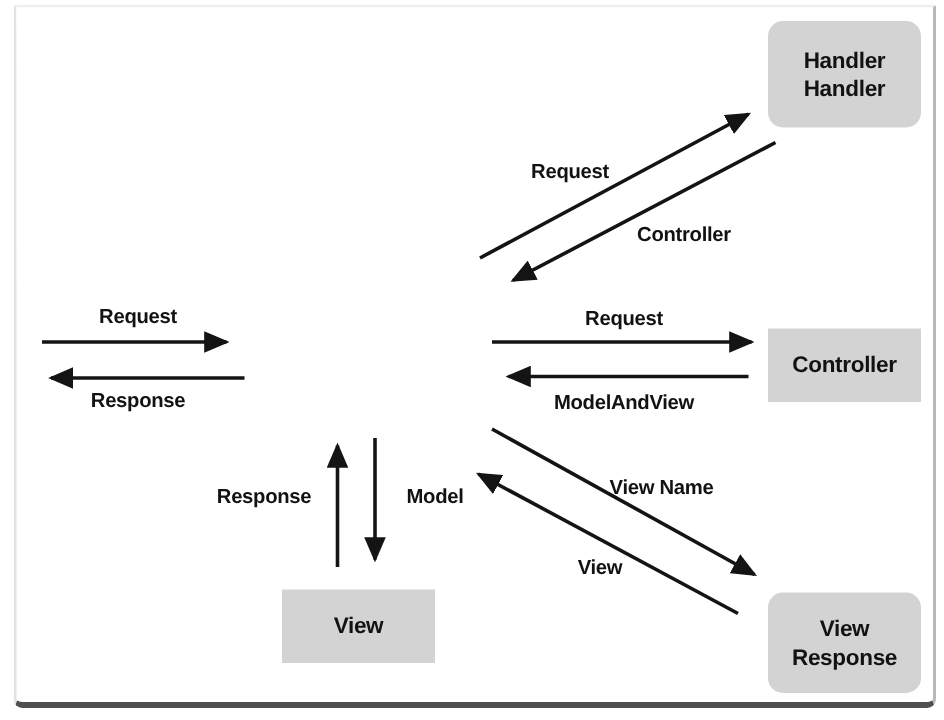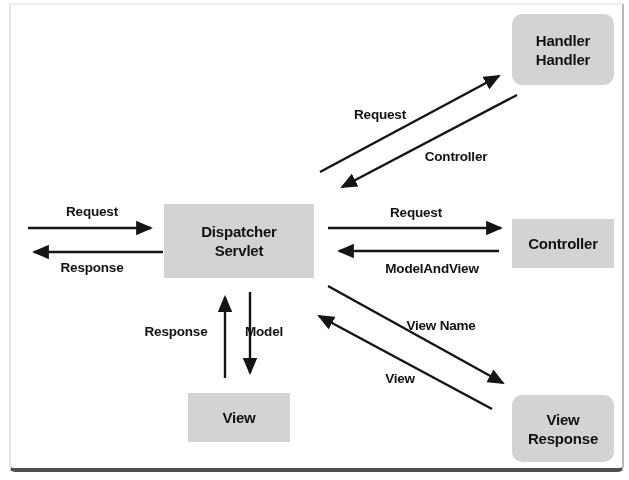--- a/index.html
+++ b/index.html
@@ -74,24 +74,20 @@
     <line x1="328" y1="228" x2="501" y2="228" stroke="#141414" stroke-width="2.4" marker-end="url(#ah)"></line>
     <line x1="499" y1="251" x2="339" y2="251" stroke="#141414" stroke-width="2.4" marker-end="url(#ah)"></line>
 
     <line x1="328" y1="286" x2="503" y2="383" stroke="#141414" stroke-width="2.4" marker-end="url(#ah)"></line>
     <line x1="492" y1="409" x2="319" y2="316" stroke="#141414" stroke-width="2.4" marker-end="url(#ah)"></line>
 
     <line x1="225" y1="378" x2="225" y2="297" stroke="#141414" stroke-width="2.4" marker-end="url(#ah)"></line>
     <line x1="250" y1="292" x2="250" y2="373" stroke="#141414" stroke-width="2.4" marker-end="url(#ah)"></line>
   </svg>
 
-  <div class="node" style="left:164px; top:204px; width:150px; height:74px;">
-    <span>Dispatcher</span>
-    <span>Servlet</span>
-  </div>
 
   <div class="node rounded" style="left:512px; top:14px; width:102px; height:71px;">
     <span>Handler</span>
     <span>Handler</span>
   </div>
 
   <div class="node" style="left:512px; top:219px; width:102px; height:49px;">
     <span>Controller</span>
   </div>
 
@@ -102,19 +98,19 @@
   <div class="node rounded" style="left:512px; top:395px; width:102px; height:67px;">
     <span>View</span>
     <span>Response</span>
   </div>
 
   <div class="elabel" style="left:92px;  top:211px;">Request</div>
   <div class="elabel" style="left:92px;  top:267px;">Response</div>
   <div class="elabel" style="left:380px; top:114px;">Request</div>
   <div class="elabel" style="left:456px; top:156px;">Controller</div>
   <div class="elabel" style="left:416px; top:212px;">Request</div>
-  <div class="elabel" style="left:432px; top:268px;text-align:center;">ModelAndView</div>
+  <div class="elabel" style="left:416px; top:268px;text-align:center;">ModelAndView</div>
   <div class="elabel" style="left:441px; top:325px;">View Name</div>
   <div class="elabel" style="left:400px; top:378px;">View</div>
   <div class="elabel" style="left:176px; top:331px;">Response</div>
-  <div class="elabel" style="left:264px; top:331px;text-align:right;">Model</div>
+  <div class="elabel" style="left:290px; top:331px;text-align:right;">Model</div>
 
 </div>
 
 </body></html>

